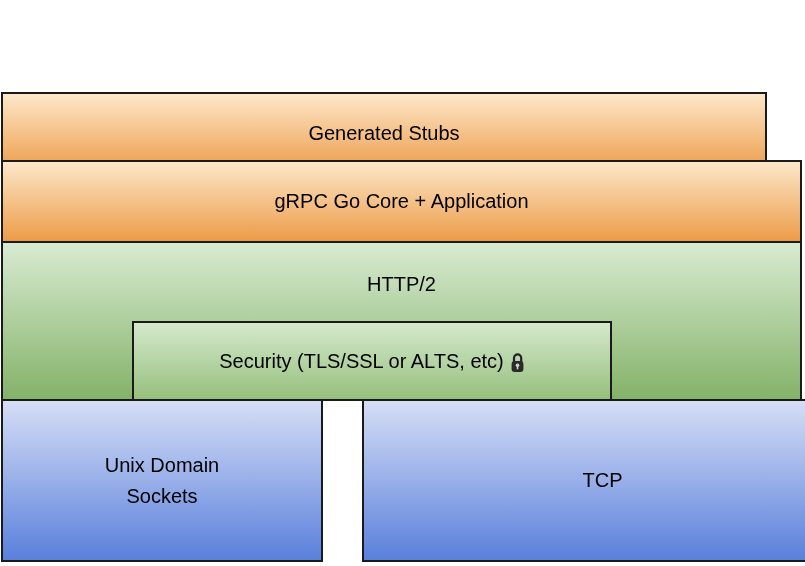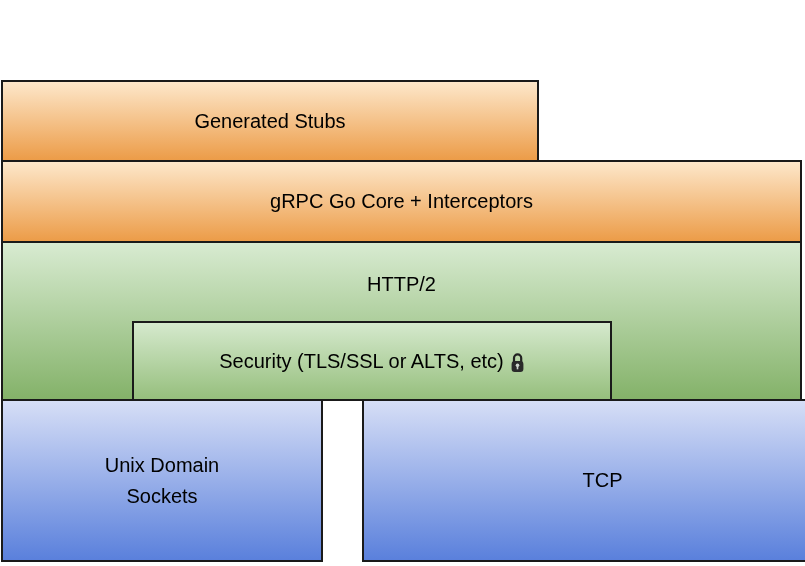--- a/index.html
+++ b/index.html
@@ -26,21 +26,21 @@
     position: absolute;
     left: 0; right: 0; top: 0;
     display: flex;
     align-items: center;
     justify-content: center;
   }
   
   .app   { left: 1px;   top: 1px;   width: 801px; height: 161px;
            background: linear-gradient(var(--red_top), var(--red_bottom)); }
   .app .label-zone { height: 77px; }
-  .stubs { left: 1px;   top: 80px;  width: 538px; height: 82px;
+  .stubs { left: 1px;   top: 92px;  width: 766px; height: 82px;
            background: linear-gradient(var(--orange_top), var(--orange_bottom)); }
   .grpc  { left: 1px;   top: 160px; width: 801px; height: 83px;
            background: linear-gradient(var(--orange_top), var(--orange_bottom)); }
   .green { left: 1px;   top: 241px; width: 801px; height: 160px;
            background: linear-gradient(var(--green_top), var(--green_bottom)); }
   .green .label-zone { height: 82px; }
   .security { left: 132px; top: 321px; width: 480px; height: 80px;
            background: linear-gradient(var(--green_inner_top), var(--green_inner_bottom));
            gap: 6px; }
   .uds   { left: 1px;   top: 399px; width: 322px; height: 163px;
@@ -54,21 +54,21 @@
 <body>
 
 <div class="canvas">
 
 
   <div class="box stubs">
     <span>Generated Stubs</span>
   </div>
 
   <div class="box grpc">
-    <span>gRPC Go Core + Interceptors</span>
+    <span>gRPC Go Core + Application</span>
   </div>
 
   <div class="box green">
     <div class="label-zone">
       <span>HTTP/2</span>
     </div>
   </div>
 
   <div class="box security">
     <span>Security (TLS/SSL or ALTS, etc)</span>

